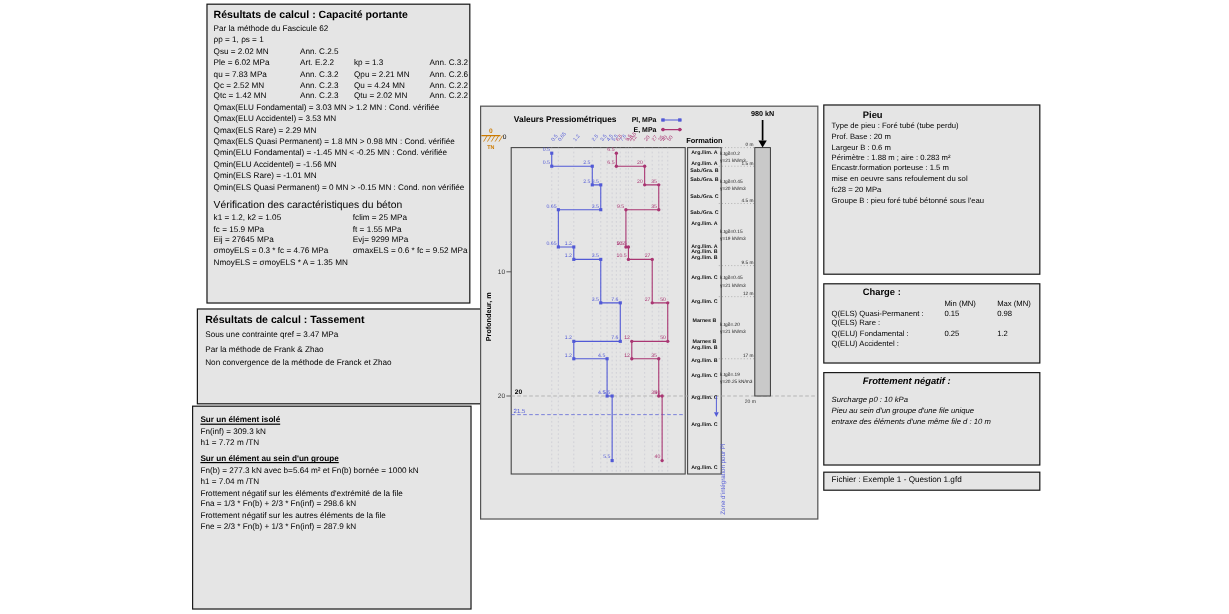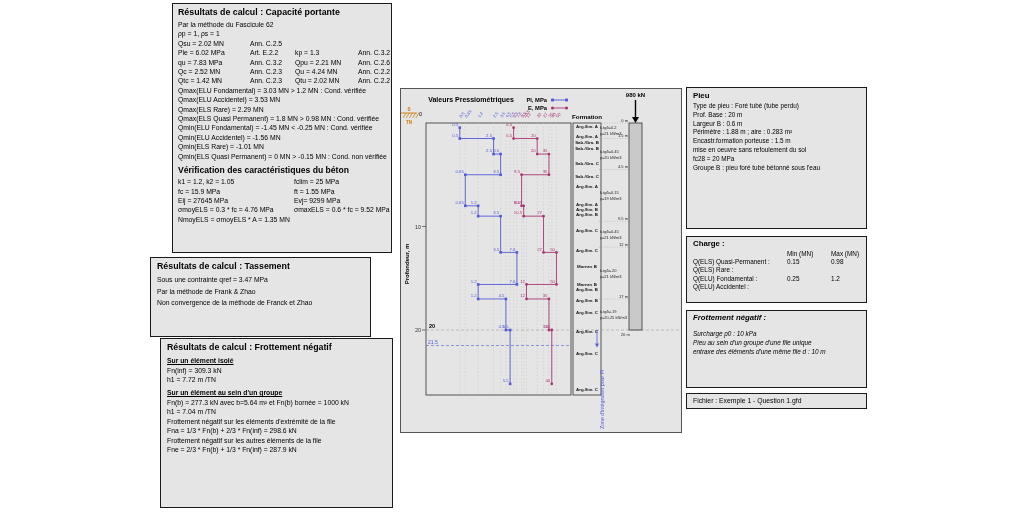--- a/index.html
+++ b/index.html
@@ -1,29 +1,29 @@
 <!DOCTYPE html>
 <html><head>
 <meta charset="utf-8">
 <style>
   html,body{margin:0;padding:0;}
   body{position:relative;width:1024px;height:512px;background:#fff;overflow:hidden;
        font-family:"Liberation Sans", sans-serif;color:#000;}
   .panel{position:absolute;border:1px solid #1a1a1a;background:#e5e5e5;box-sizing:border-box;}
   #p-cap{left:172px;top:3px;width:220px;height:250px;padding:3px 5px;}
-  #p-tass{left:150px;top:257px;width:221px;height:80px;padding:3px 6px;}
+  #p-tass{left:164px;top:257px;width:275px;height:80px;padding:3px 6px;}
   #p-frot{left:160px;top:338px;width:233px;height:170px;padding:3px 6px;}
   #p-chart{left:400px;top:88px;width:282px;height:345px;border:1px solid #555;}
   #p-pieu{left:686px;top:87px;width:181px;height:142px;padding:3px 6px;}
   #p-charge{left:686px;top:236px;width:181px;height:67px;padding:2px 6px;}
   #p-frotd{left:686px;top:310px;width:181px;height:78px;padding:2px 6px;font-style:italic;}
   #p-fichier{left:686px;top:393px;width:181px;height:16px;padding:2px 6px;}
   .ptitle{font-size:8.8px;font-weight:bold;margin-bottom:3px;white-space:nowrap;}
-  .ptitle-sm{font-size:7.8px;font-weight:bold;margin-bottom:2px;white-space:nowrap;}
-  .subtitle{font-size:8.6px;font-weight:bold;margin:4px 0 2px 0;white-space:nowrap;}
+  .ptitle-sm{font-size:7.8px;font-weight:bold;margin-bottom:2px;white-space:nowrap;margin-left:26px;}
+  .subtitle{font-size:8.6px;font-weight:normal;margin:4px 0 2px 0;white-space:nowrap;}
   .ln{font-size:6.8px;line-height:9.4px;white-space:nowrap;}
   .ln-t{font-size:6.8px;line-height:11.5px;white-space:nowrap;}
   .ln-sm{font-size:6.4px;line-height:8.8px;white-space:nowrap;}
   .hd-u{font-size:6.8px;font-weight:bold;text-decoration:underline;line-height:9.6px;margin-top:4px;white-space:nowrap;}
   .grid4{display:grid;grid-template-columns:72px 45px 63px 1fr;}
   .grid2{display:grid;grid-template-columns:116px 1fr;}
   .cg{display:grid;grid-template-columns:94px 44px 1fr;font-size:6.4px;line-height:8.2px;white-space:nowrap;}
   .cg .hdr{font-weight:normal;}
   #fichier-line{font-size:6.8px;line-height:10px;white-space:nowrap;}
   svg text{font-family:"Liberation Sans", sans-serif;}
@@ -100,21 +100,20 @@
 <div class="panel" id="p-tass">
   <div class="ptitle">Résultats de calcul : Tassement</div>
   <div id="tass-lines">
       <div class="ln-t">Sous une contrainte qref = 3.47 MPa</div>
       <div class="ln-t">Par la méthode de Frank &amp; Zhao</div>
       <div class="ln-t">Non convergence de la méthode de Franck et Zhao</div>
     </div>
 </div>
 
 <div class="panel" id="p-frot">
-  <div class="ptitle">Résultats de calcul : Frottement négatif</div>
   <div id="frot-sections">
       <div class="hd-u">Sur un élément isolé</div>
       <div class="ln">Fn(inf) = 309.3 kN</div>
       <div class="ln">h1 = 7.72 m /TN</div>
       <div class="hd-u">Sur un élément au sein d'un groupe</div>
       <div class="ln">Fn(b) = 277.3 kN avec b=5.64 m² et Fn(b) bornée = 1000 kN</div>
       <div class="ln">h1 = 7.04 m /TN</div>
       <div class="ln">Frottement négatif sur les éléments d'extrémité de la file</div>
       <div class="ln">Fna = 1/3 * Fn(b) + 2/3 * Fn(inf) = 298.6 kN</div>
       <div class="ln">Frottement négatif sur les autres éléments de la file</div>

